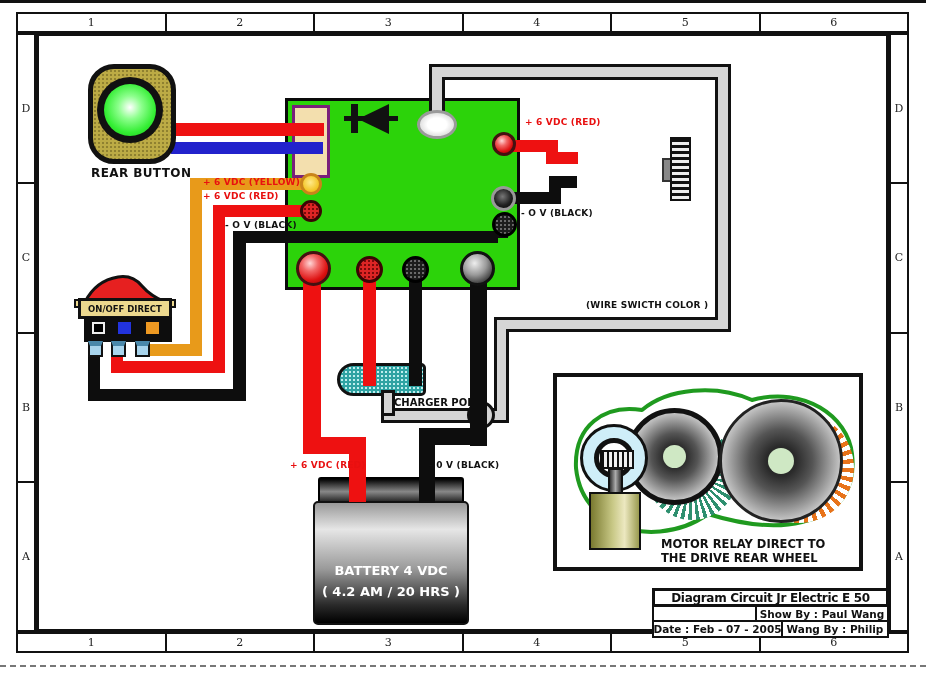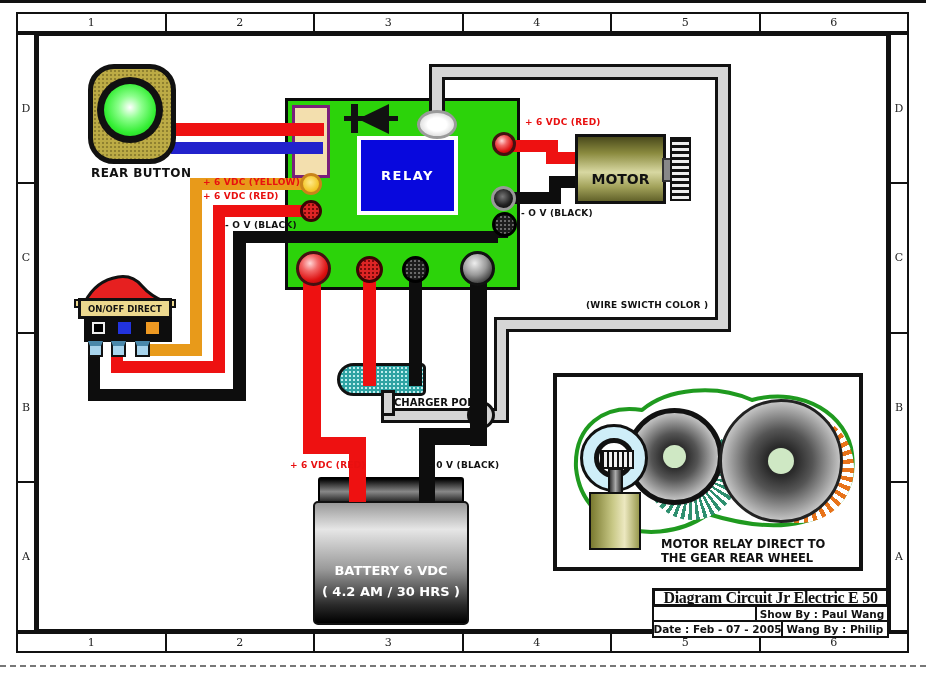--- a/index.html
+++ b/index.html
@@ -76,23 +76,20 @@
     <div class="bandcell">B</div>
     <div class="bandcell">A</div>
   </div>
   <div class="abs" style="left:36px;top:33px;width:853px;height:599px;border:3px solid #111;background:#fff;"></div>
 
   <div class="abs" style="left:285px;top:98px;width:235px;height:192px;background:#2cd30a;border:3px solid #0a0a0a;"></div>
   <div class="abs" style="left:292px;top:105px;width:38px;height:73px;background:#f3dfae;border:3px solid #7a1f7a;"></div>
   <div class="abs" style="left:344px;top:116px;width:54px;height:5px;background:#111;"></div>
   <div class="abs" style="left:351px;top:104px;width:7px;height:29px;background:#111;"></div>
   <div class="abs" style="left:358px;top:104px;width:0;height:0;border-right:31px solid #111;border-top:15px solid transparent;border-bottom:15px solid transparent;"></div>
-  <div class="abs" style="left:357px;top:136px;width:101px;height:79px;background:#0808dd;border:4px solid #fff;display:flex;align-items:center;justify-content:center;">
-    <span class="cap" style="position:static;color:#fff;font-size:13px;letter-spacing:1.5px;">RELAY</span>
-  </div>
   <div class="wire w-black" style="left:240px;top:231px;width:258px;height:12px;"></div>
   <div class="wire w-black" style="left:496px;top:216px;width:12px;height:22px;"></div>
 
   <div class="wire w-whiteu" style="left:429px;top:64px;width:16px;height:66px;"></div>
   <div class="wire w-whiteu" style="left:429px;top:64px;width:302px;height:16px;"></div>
   <div class="wire w-whiteu" style="left:715px;top:64px;width:16px;height:268px;"></div>
   <div class="wire w-whiteu" style="left:494px;top:317px;width:237px;height:15px;"></div>
   <div class="wire w-whiteu" style="left:494px;top:317px;width:15px;height:106px;"></div>
   <div class="wire w-whiteu" style="left:381px;top:408px;width:128px;height:15px;"></div>
   <div class="wire w-whiteo" style="left:432px;top:67px;width:10px;height:60px;"></div>
@@ -140,23 +137,20 @@
   <div class="abs" style="left:88px;top:341px;width:15px;height:16px;background:#a8d4ec;border:2px solid #111;border-top:5px solid #4a88aa;"></div>
   <div class="abs" style="left:111px;top:341px;width:15px;height:16px;background:#a8d4ec;border:2px solid #111;border-top:5px solid #4a88aa;"></div>
   <div class="abs" style="left:135px;top:341px;width:15px;height:16px;background:#a8d4ec;border:2px solid #111;border-top:5px solid #4a88aa;"></div>
 
   <div class="wire w-red" style="left:500px;top:140px;width:58px;height:12px;"></div>
   <div class="wire w-red" style="left:546px;top:140px;width:12px;height:24px;"></div>
   <div class="wire w-red" style="left:546px;top:152px;width:32px;height:12px;"></div>
   <div class="wire w-black" style="left:549px;top:176px;width:28px;height:12px;"></div>
   <div class="wire w-black" style="left:549px;top:176px;width:12px;height:28px;"></div>
   <div class="wire w-black" style="left:504px;top:192px;width:57px;height:12px;"></div>
-  <div class="abs" style="left:575px;top:134px;width:91px;height:70px;border:3px solid #111;background:linear-gradient(180deg,#4a4a1c 0%,#8a8a3e 25%,#d8d8a2 55%,#a2a25a 78%,#62622a 100%);display:flex;align-items:flex-end;justify-content:center;">
-    <span class="cap" style="position:static;font-size:14px;margin-bottom:14px;">MOTOR</span>
-  </div>
   <div class="abs" style="left:662px;top:158px;width:10px;height:24px;background:#888;border:2px solid #333;"></div>
   <div class="abs" style="left:670px;top:137px;width:21px;height:64px;border:2px solid #111;background:repeating-linear-gradient(180deg,#111 0 3px,#eee 3px 6px);"></div>
   <div class="lbl lbl-red" style="left:525px;top:117px;">+ 6 VDC (RED)</div>
   <div class="lbl lbl-black" style="left:521px;top:208px;">- O V (BLACK)</div>
 
   <div class="abs" style="left:337px;top:363px;width:89px;height:33px;border:3px solid #111;border-radius:17px 5px 5px 17px;background-color:#2fa3a3;background-image:radial-gradient(#bfeeee 1px,transparent 1.1px);background-size:4px 4px;"></div>
   <div class="wire w-red" style="left:363px;top:270px;width:13px;height:116px;"></div>
   <div class="wire w-black" style="left:409px;top:270px;width:13px;height:116px;"></div>
   <div class="wire w-whiteu" style="left:381px;top:390px;width:14px;height:26px;"></div>
   <div class="wire w-whiteo" style="left:384px;top:393px;width:8px;height:20px;"></div>
@@ -164,22 +158,22 @@
   <div class="lbl lbl-black" style="left:586px;top:300px;">(WIRE SWICTH COLOR )</div>
 
   <div class="abs" style="left:318px;top:477px;width:146px;height:27px;border:2px solid #000;border-radius:3px;background:linear-gradient(180deg,#000 0%,#888 55%,#222 100%);"></div>
   <div class="abs" style="left:313px;top:501px;width:156px;height:124px;border:2px solid #111;border-radius:5px;background:linear-gradient(180deg,#999 0%,#e6e6e6 22%,#9a9a9a 55%,#2a2a2a 85%,#000 100%);"></div>
   <div class="wire w-red" style="left:303px;top:262px;width:18px;height:184px;"></div>
   <div class="wire w-red" style="left:303px;top:437px;width:60px;height:17px;"></div>
   <div class="wire w-red" style="left:349px;top:437px;width:17px;height:65px;"></div>
   <div class="wire w-black" style="left:470px;top:262px;width:17px;height:184px;"></div>
   <div class="wire w-black" style="left:419px;top:428px;width:68px;height:17px;"></div>
   <div class="wire w-black" style="left:419px;top:428px;width:16px;height:75px;"></div>
-  <div class="cap" style="left:313px;top:563px;width:156px;text-align:center;color:#fff;font-size:13px;">BATTERY 6 VDC</div>
-  <div class="cap" style="left:313px;top:584px;width:156px;text-align:center;color:#fff;font-size:13px;">( 4.2 AM / 30 HRS )</div>
+  <div class="cap" style="left:313px;top:563px;width:156px;text-align:center;color:#fff;font-size:13px;">BATTERY 4 VDC</div>
+  <div class="cap" style="left:313px;top:584px;width:156px;text-align:center;color:#fff;font-size:13px;">( 4.2 AM / 20 HRS )</div>
   <div class="lbl lbl-red" style="left:290px;top:460px;">+ 6 VDC (RED)</div>
   <div class="lbl lbl-black" style="left:429px;top:460px;">- 0 V (BLACK)</div>
 
   <div class="term t-yellow" style="left:300px;top:173px;width:22px;height:22px;"></div>
   <div class="term t-reddot" style="left:300px;top:200px;width:22px;height:22px;"></div>
   <div class="term t-redglossy" style="left:492px;top:132px;width:24px;height:24px;"></div>
   <div class="term t-blackring" style="left:491px;top:186px;width:25px;height:25px;"></div>
   <div class="term t-blackdot" style="left:492px;top:212px;width:25px;height:25px;"></div>
   <div class="term t-redglossy" style="left:296px;top:251px;width:35px;height:35px;"></div>
   <div class="term t-reddot" style="left:356px;top:256px;width:27px;height:27px;"></div>
@@ -195,24 +189,24 @@
   <div class="abs" style="left:626px;top:408px;width:97px;height:97px;border-radius:50%;border:5px solid #111;background:radial-gradient(circle,#2a2a2a 18%,#555 38%,#c8c8c8 72%,#8a8a8a 100%);"></div>
   <div class="abs" style="left:663px;top:445px;width:23px;height:23px;border-radius:50%;background:#cfe8c4;"></div>
   <div class="abs" style="left:719px;top:399px;width:124px;height:124px;border-radius:50%;border:3px solid #222;background:radial-gradient(circle,#2a2a2a 18%,#555 38%,#c8c8c8 72%,#8a8a8a 100%);"></div>
   <div class="abs" style="left:768px;top:448px;width:26px;height:26px;border-radius:50%;background:#cfe8c4;"></div>
   <div class="abs" style="left:580px;top:424px;width:68px;height:68px;border-radius:50%;background:#cfeef8;border:3px solid #111;"></div>
   <div class="abs" style="left:594px;top:438px;width:40px;height:40px;border-radius:50%;background:#fff;border:5px solid #111;"></div>
   <div class="abs" style="left:600px;top:450px;width:34px;height:19px;border:2px solid #111;background:repeating-linear-gradient(90deg,#111 0 2px,#f0f0f0 2px 5px);"></div>
   <div class="abs" style="left:608px;top:468px;width:15px;height:26px;border:2px solid #111;background:linear-gradient(90deg,#333,#aaa 50%,#333);"></div>
   <div class="abs" style="left:589px;top:492px;width:52px;height:58px;border:2px solid #111;background:linear-gradient(90deg,#7a7a30,#c8c886 45%,#ece8c0 70%,#9a9a50);"></div>
   <div class="cap" style="left:661px;top:537px;font-size:11.5px;">MOTOR RELAY DIRECT TO</div>
-  <div class="cap" style="left:661px;top:551px;font-size:11.5px;">THE GEAR REAR WHEEL</div>
+  <div class="cap" style="left:661px;top:551px;font-size:11.5px;">THE DRIVE REAR WHEEL</div>
 
   <div class="abs" style="left:652px;top:588px;width:237px;height:19px;border:3px solid #111;background:#fff;display:flex;align-items:center;justify-content:center;">
-    <span class="cap" style="position:static;font-size:16px;letter-spacing:-0.3px;font-family:Liberation Serif, serif;">Diagram Circuit Jr Electric E 50</span>
+    <span class="cap" style="position:static;font-size:12px;letter-spacing:-0.3px;">Diagram Circuit Jr Electric E 50</span>
   </div>
   <div class="abs" style="left:652px;top:605px;width:105px;height:17px;border:2px solid #111;background:#fff;"></div>
   <div class="abs" style="left:755px;top:605px;width:134px;height:17px;border:2px solid #111;background:#fff;display:flex;align-items:center;justify-content:center;">
     <span class="cap" style="position:static;font-size:10.5px;">Show By : Paul Wang</span>
   </div>
   <div class="abs" style="left:652px;top:620px;width:131px;height:18px;border:2px solid #111;background:#fff;display:flex;align-items:center;justify-content:center;">
     <span class="cap" style="position:static;font-size:10.5px;">Date : Feb - 07 - 2005</span>
   </div>
   <div class="abs" style="left:781px;top:620px;width:108px;height:18px;border:2px solid #111;background:#fff;display:flex;align-items:center;justify-content:center;">
     <span class="cap" style="position:static;font-size:10.5px;">Wang By : Philip</span>

